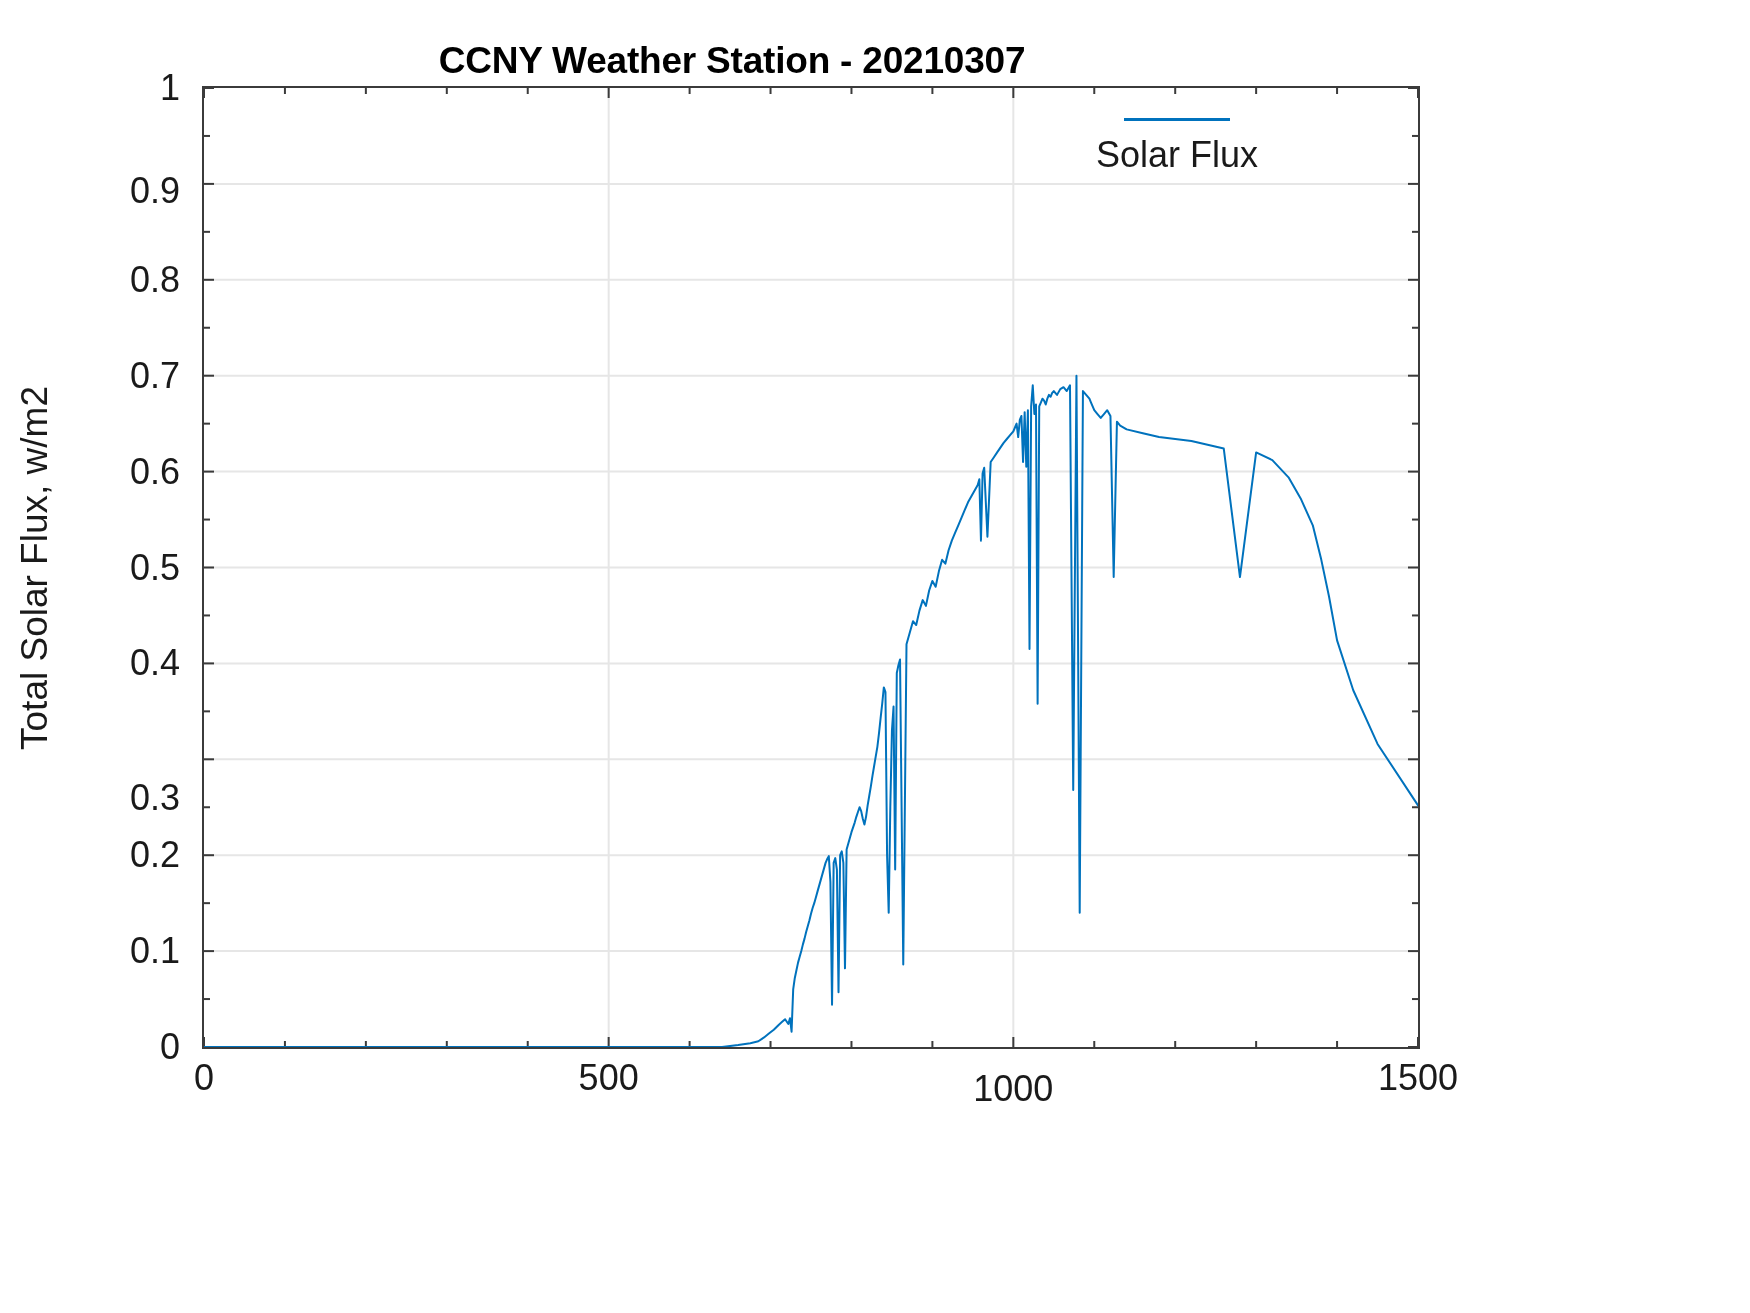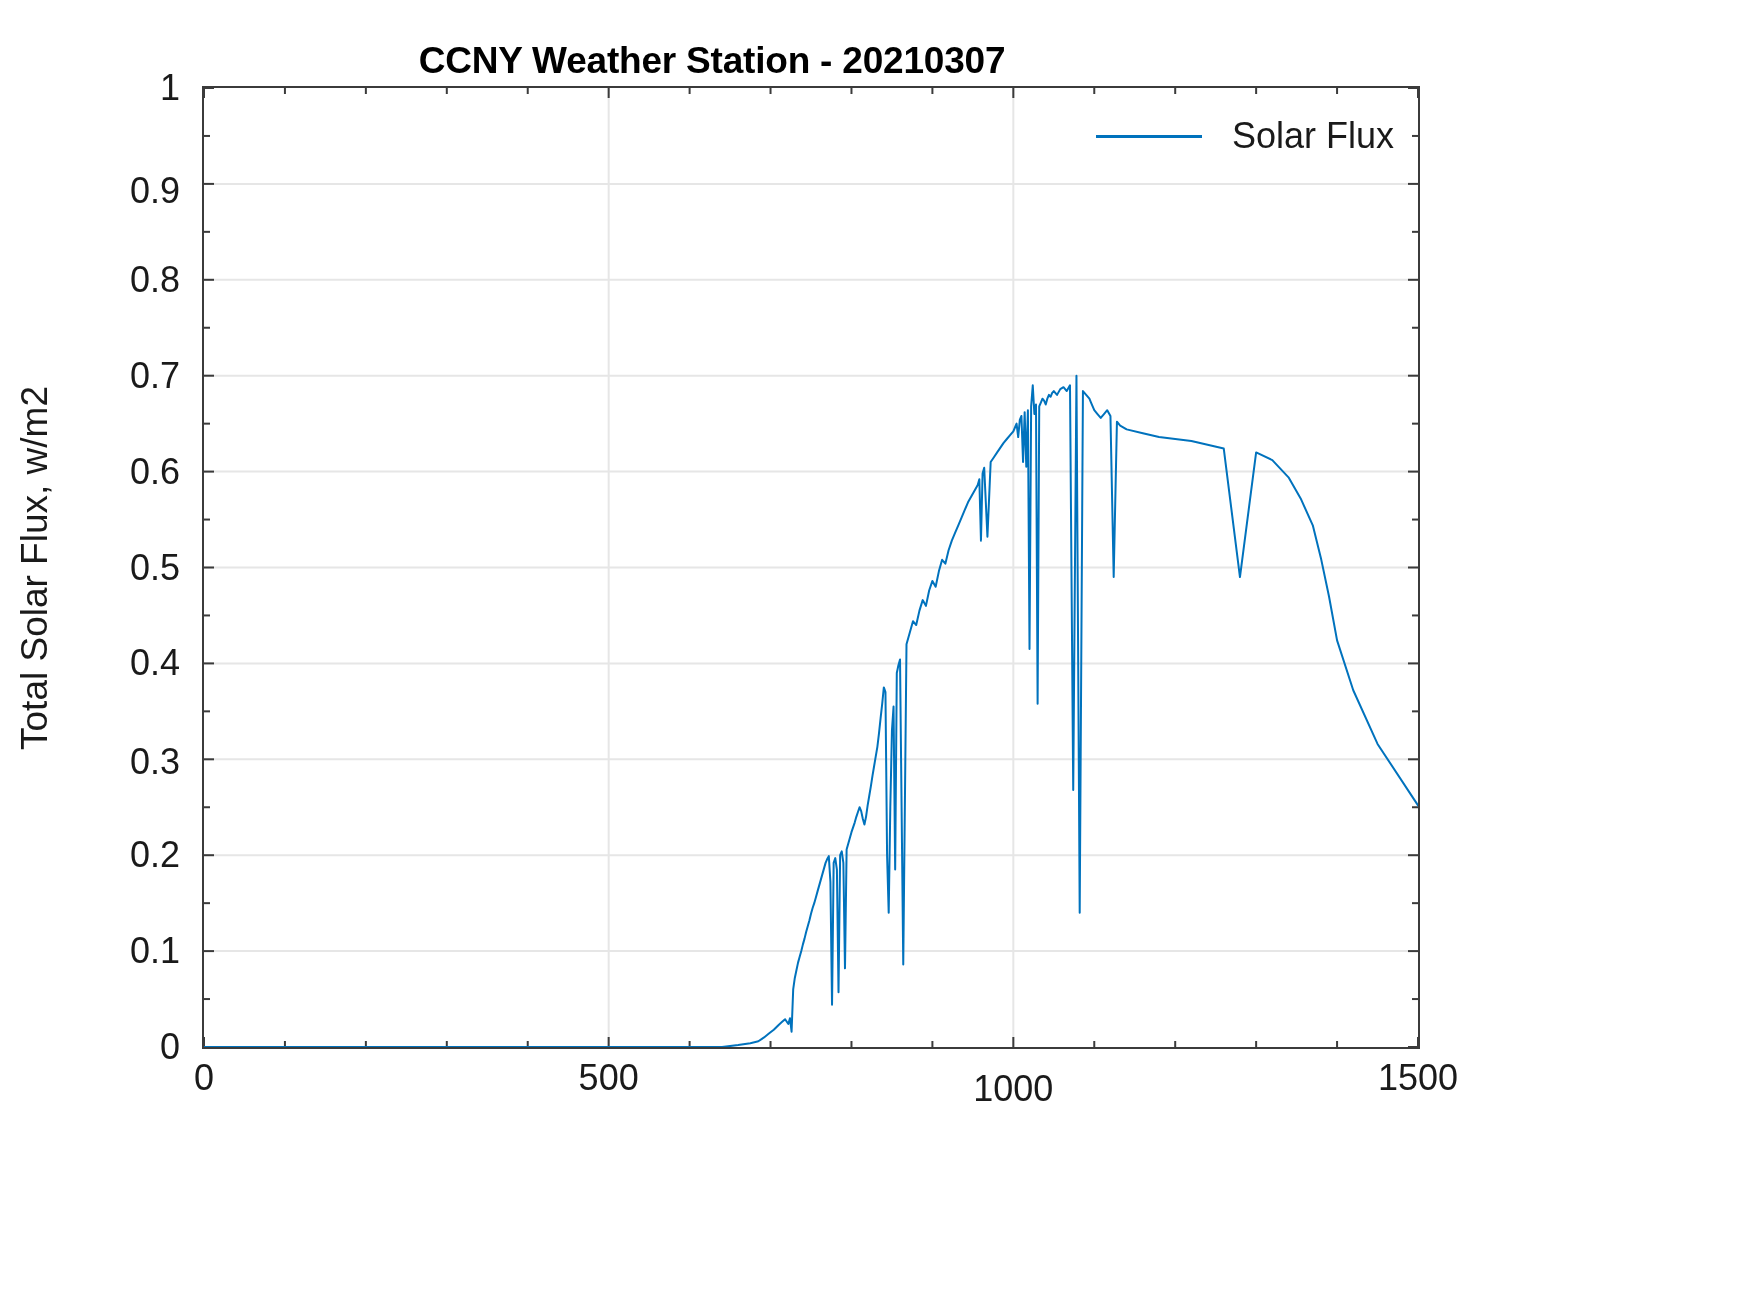--- a/index.html
+++ b/index.html
@@ -28,20 +28,21 @@
     position: absolute;
     left: 0;
     top: 40px;
     width: 1424px;
     text-align: center;
     font-size: 37px;
     font-weight: bold;
     letter-spacing: -0.2px;
     color: #000000;
     white-space: nowrap;
+    padding-left: 20px;
   }
 
   
   #plot-area {
     position: absolute;
     left: 202px;
     top: 86px;
     width: 1218px;
     height: 963px;
     border: 2px solid #3b3b3b;
@@ -123,22 +124,23 @@
     white-space: nowrap;
   }
 
   
   #legend {
     position: absolute;
     left: 1096px;
     top: 118px;
     display: flex;
     align-items: center;
-    gap: 30px;
+    gap: 16px;
     background: transparent;
+    flex-direction: column;
   }
   #legend-line-swatch {
     display: block;
     width: 106px;
     height: 0;
     border-top: 3px solid #0072BD;
   }
   #legend-label {
     font-size: 36px;
     color: #1a1a1a;
@@ -154,21 +156,21 @@
   <div id="chart-title">CCNY Weather Station - 20210307</div>
 
   <div id="y-axis-label-wrap">
     <div id="y-axis-label">Total Solar Flux, w/m2</div>
   </div>
 
   <div id="y-tick-labels">
       <div class="ytick-label" style="top: 943px;">0</div>
       <div class="ytick-label" style="top: 847.1px;">0.1</div>
       <div class="ytick-label" style="top: 751.2px;">0.2</div>
-      <div class="ytick-label" style="top: 658px;">0.3</div>
+      <div class="ytick-label" style="top: 694px;">0.3</div>
       <div class="ytick-label" style="top: 559.4px; margin-left: 19px;">0.4</div>
       <div class="ytick-label" style="top: 463.5px;">0.5</div>
       <div class="ytick-label" style="top: 367.6px;">0.6</div>
       <div class="ytick-label" style="top: 271.7px;">0.7</div>
       <div class="ytick-label" style="top: 175.8px;">0.8</div>
       <div class="ytick-label" style="top: 87px;">0.9</div>
       <div class="ytick-label" style="top: -16px;">1</div>
     </div>
 
   <div id="plot-area">

